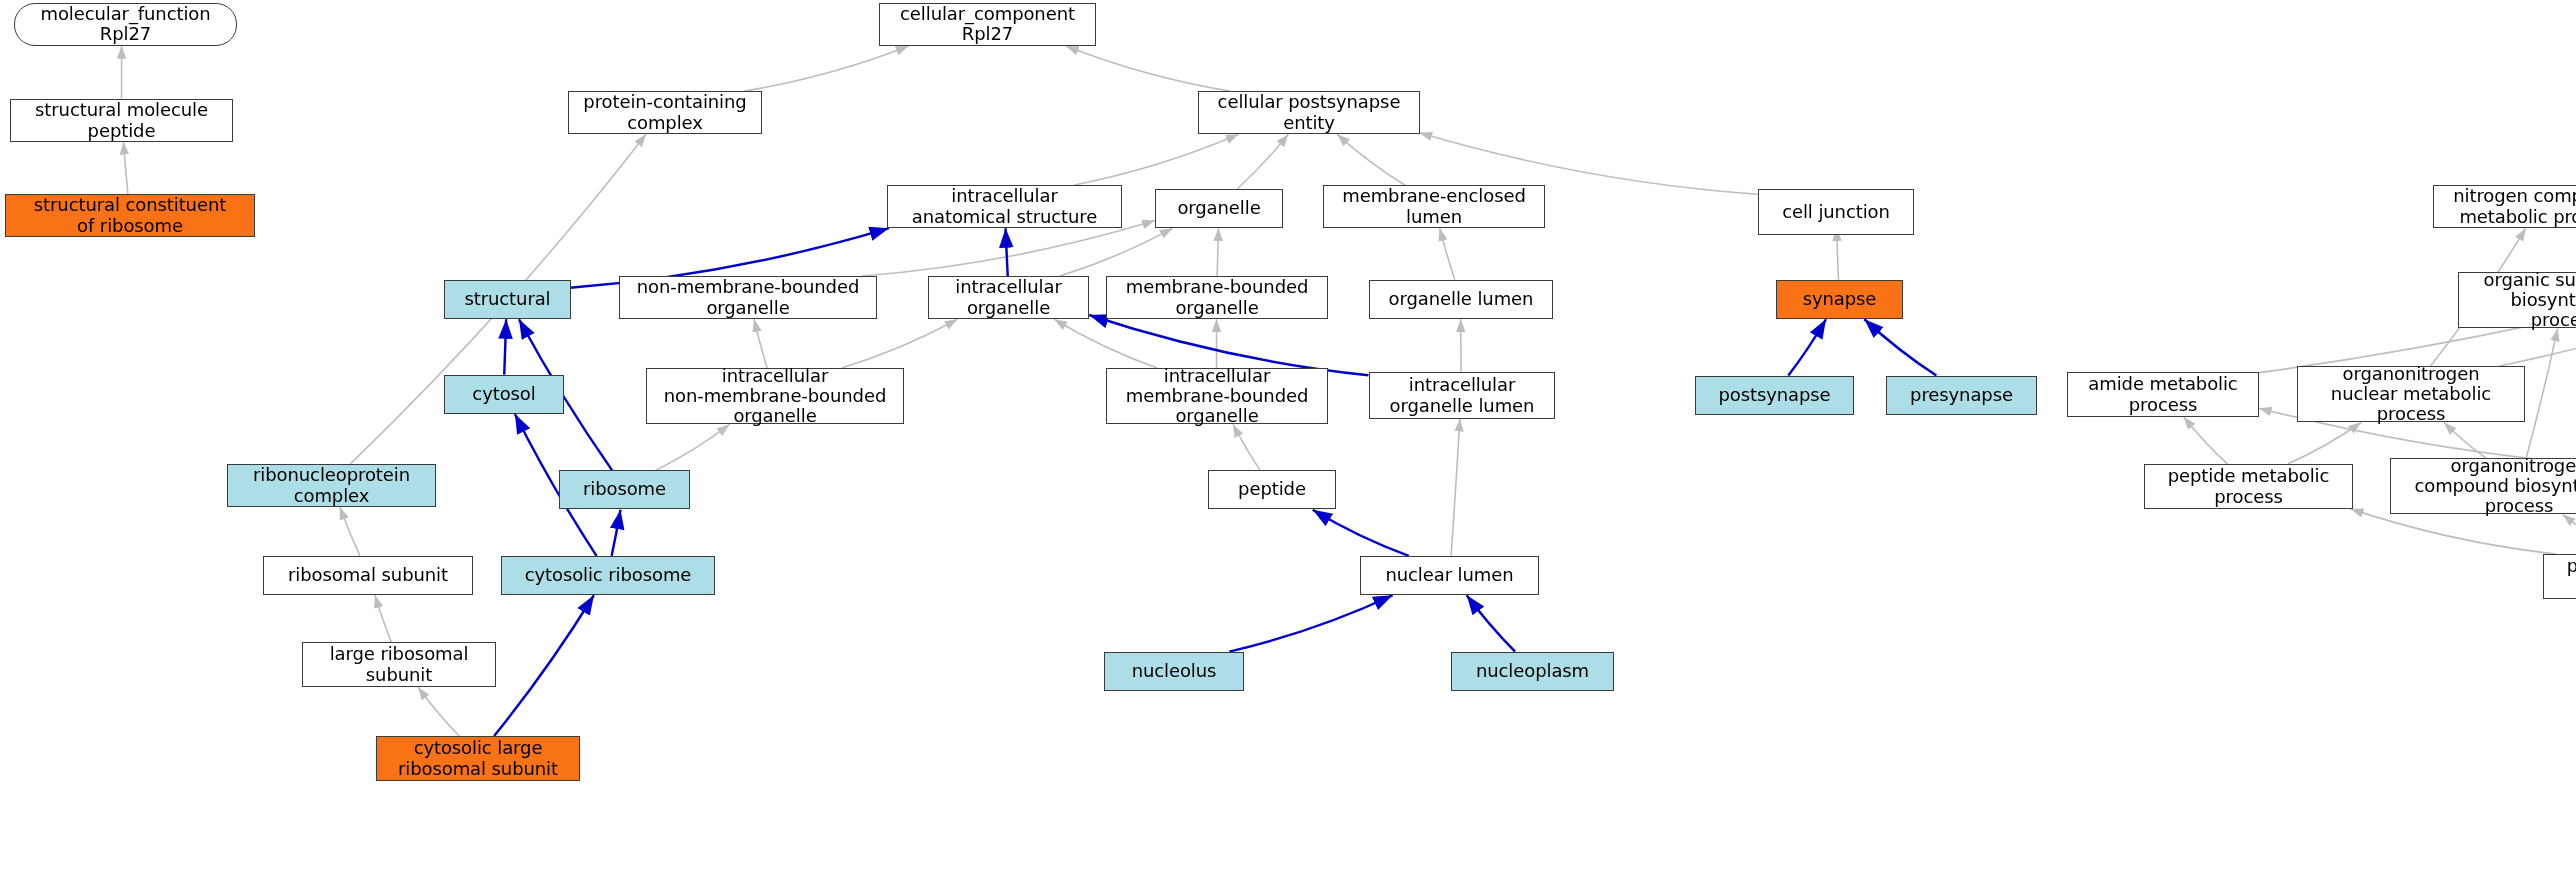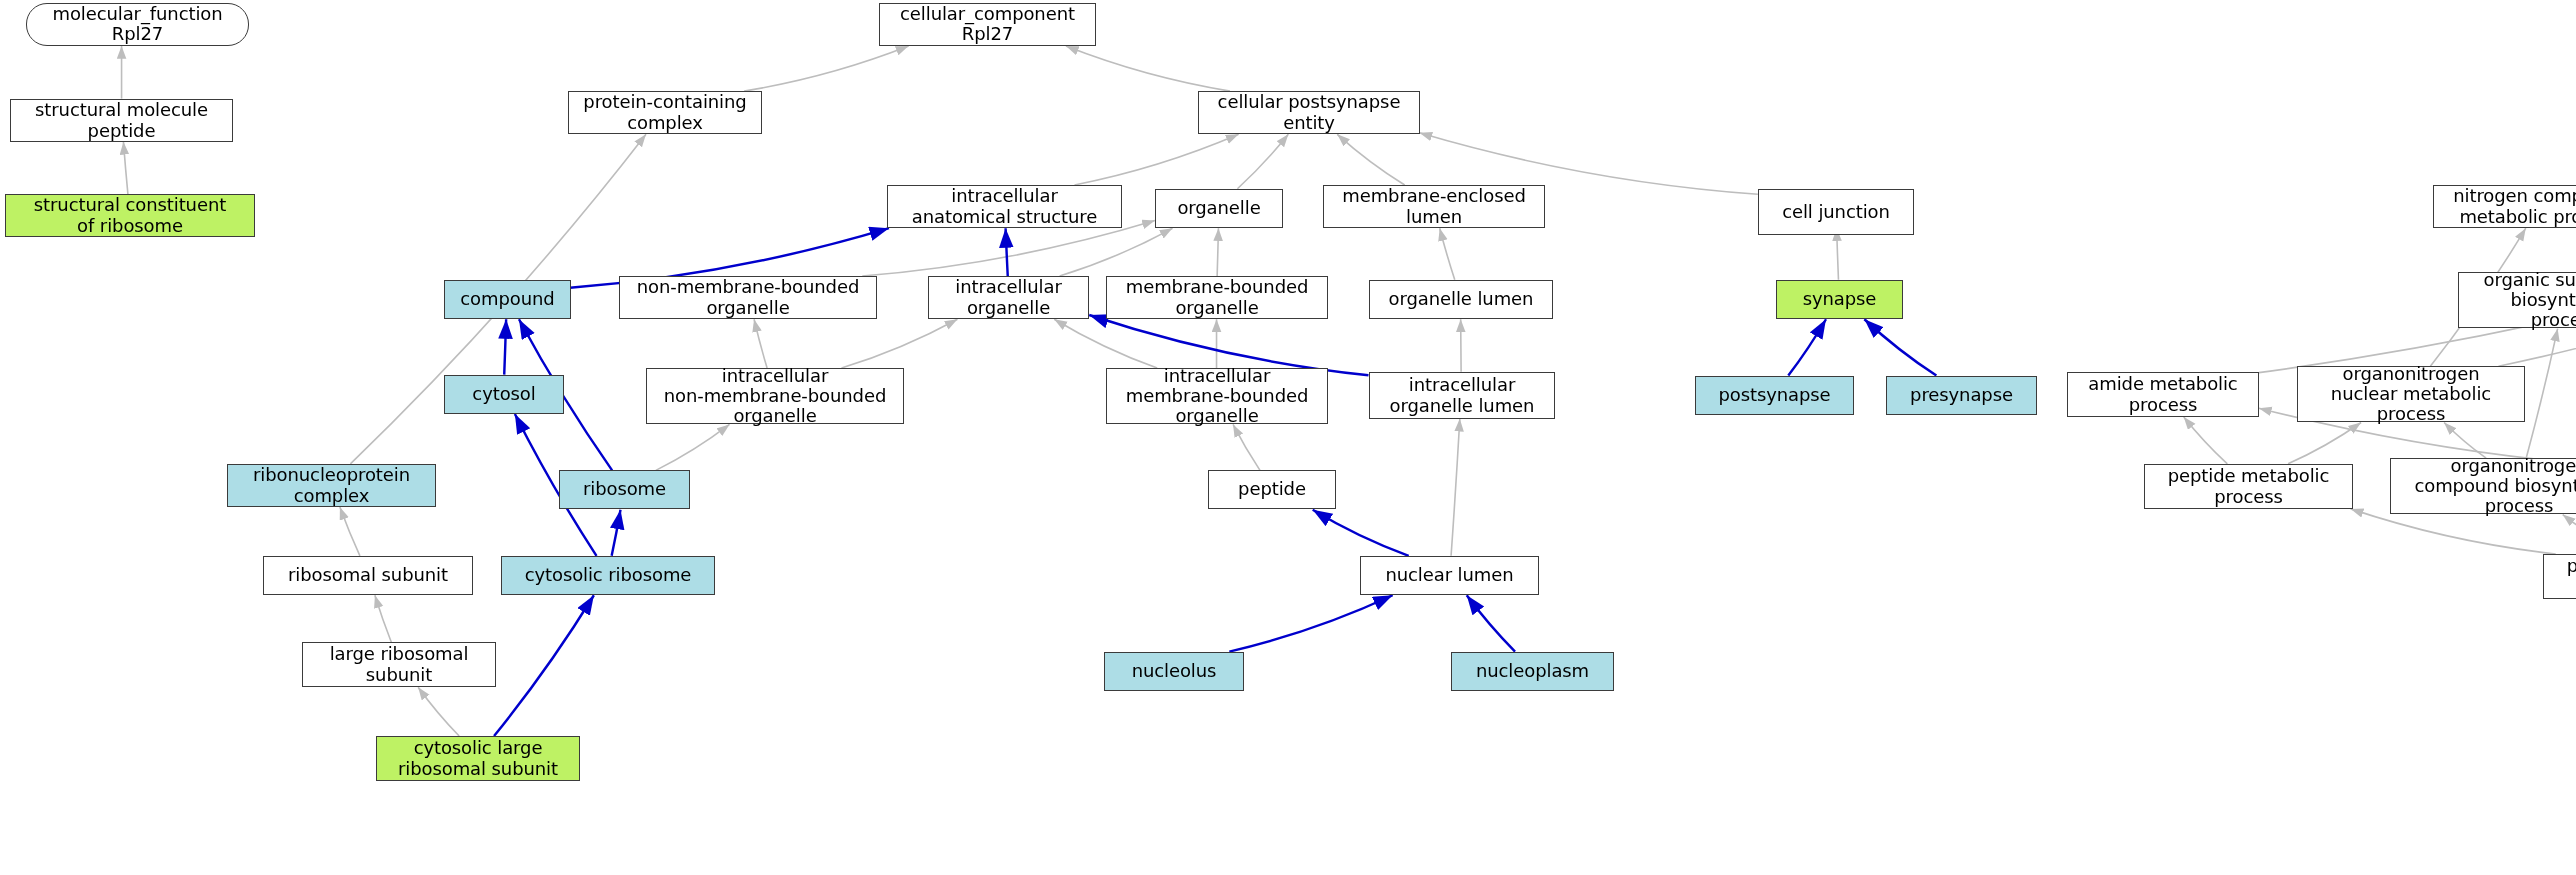--- a/index.html
+++ b/index.html
@@ -16,21 +16,21 @@
     font-size:18px;
     line-height:1.12;
     color:#000000;
     letter-spacing:-0.1px;
     padding:0.9px 2.8px;
     z-index:5;
   }
   .node span{display:block;width:100%;}
   .n-plain{background:#ffffff;}
   .n-light{background:#addde6;}
-  .n-dark{background:#bef264;}
+  .n-dark{background:#f97316;}
 </style>
 </head>
 <body>
 
 <div id="canvas">
   <svg id="edges" xmlns="http://www.w3.org/2000/svg" viewBox="0 0 2744 933" width="2576" height="876">
       <defs>
         <marker id="ah-g" markerWidth="9" markerHeight="9" refX="8" refY="3" orient="auto" markerUnits="strokeWidth">
           <path d="M0,0 L8,3 L0,6 z" fill="#bdbdbd"></path>
         </marker>
@@ -134,21 +134,21 @@
       <path d="M3720.621287128713,789 Q3788.9483872708256,767.6244748814818 3851.611386138614,733" fill="none" stroke="#bdbdbd" stroke-width="1.7" marker-end="url(#ah-g)"></path>
       <path d="M3919.6428571428573,783 Q3915.1886352376946,758.0701300510848 3911.6071428571427,733" fill="none" stroke="#bdbdbd" stroke-width="1.7" marker-end="url(#ah-g)"></path>
       <path d="M3305.75,879 Q3336.655263754471,857.4426610795978 3363.5,831" fill="none" stroke="#bdbdbd" stroke-width="1.7" marker-end="url(#ah-g)"></path>
       <path d="M3467.84375,879 Q3440.77735660025,857.0021685374983 3417.53125,831" fill="none" stroke="#bdbdbd" stroke-width="1.7" marker-end="url(#ah-g)"></path>
       <path d="M3864.7,879 Q3795.0138013533897,861.961356210509 3730.3,831" fill="none" stroke="#bdbdbd" stroke-width="1.7" marker-end="url(#ah-g)"></path>
       <path d="M3923.5,879 Q3923.5,855 3923.5,831" fill="none" stroke="#bdbdbd" stroke-width="1.7" marker-end="url(#ah-g)"></path>
       <path d="M3997.4083333333333,879 Q4084.414479404826,863.9375566830971 4166.341666666666,831" fill="none" stroke="#0000cc" stroke-width="2.6" marker-end="url(#ah-b)"></path>
       <path d="M4275.125,789 Q4407.623648224547,725.315516566786 4525.892857142857,638" fill="none" stroke="#bdbdbd" stroke-width="1.7" marker-end="url(#ah-g)"></path>
     </svg>
   <div id="nodes">
-      <div class="node n-plain" style="left: 26px; top: 2.8px; width: 223px; height: 43px; border-radius: 21px;">
+      <div class="node n-plain" style="left: 14px; top: 2.8px; width: 223px; height: 43px; border-radius: 21px;">
         <span style="white-space: pre-line;">molecular_function
 Rpl27</span>
       </div>
       <div class="node n-plain" style="left: 10px; top: 99px; width: 223px; height: 43px;">
         <span style="white-space: pre-line;">structural molecule
 peptide</span>
       </div>
       <div class="node n-dark" style="left: 5px; top: 194px; width: 250px; height: 43px;">
         <span style="white-space: pre-line;">structural constituent
 of ribosome</span>
@@ -173,21 +173,21 @@
         <span style="white-space: pre-line;">organelle</span>
       </div>
       <div class="node n-plain" style="left: 1323px; top: 185px; width: 222px; height: 43px;">
         <span style="white-space: pre-line;">membrane-enclosed
 lumen</span>
       </div>
       <div class="node n-plain" style="left: 1758px; top: 189px; width: 156px; height: 46px;">
         <span style="white-space: pre-line;">cell junction</span>
       </div>
       <div class="node n-light" style="left: 444px; top: 280px; width: 127px; height: 39px;">
-        <span style="white-space: pre-line;">compound</span>
+        <span style="white-space: pre-line;">structural</span>
       </div>
       <div class="node n-plain" style="left: 619px; top: 276px; width: 258px; height: 43px;">
         <span style="white-space: pre-line;">non-membrane-bounded
 organelle</span>
       </div>
       <div class="node n-plain" style="left: 928px; top: 276px; width: 161px; height: 43px;">
         <span style="white-space: pre-line;">intracellular
 organelle</span>
       </div>
       <div class="node n-plain" style="left: 1106px; top: 276px; width: 222px; height: 43px;">

